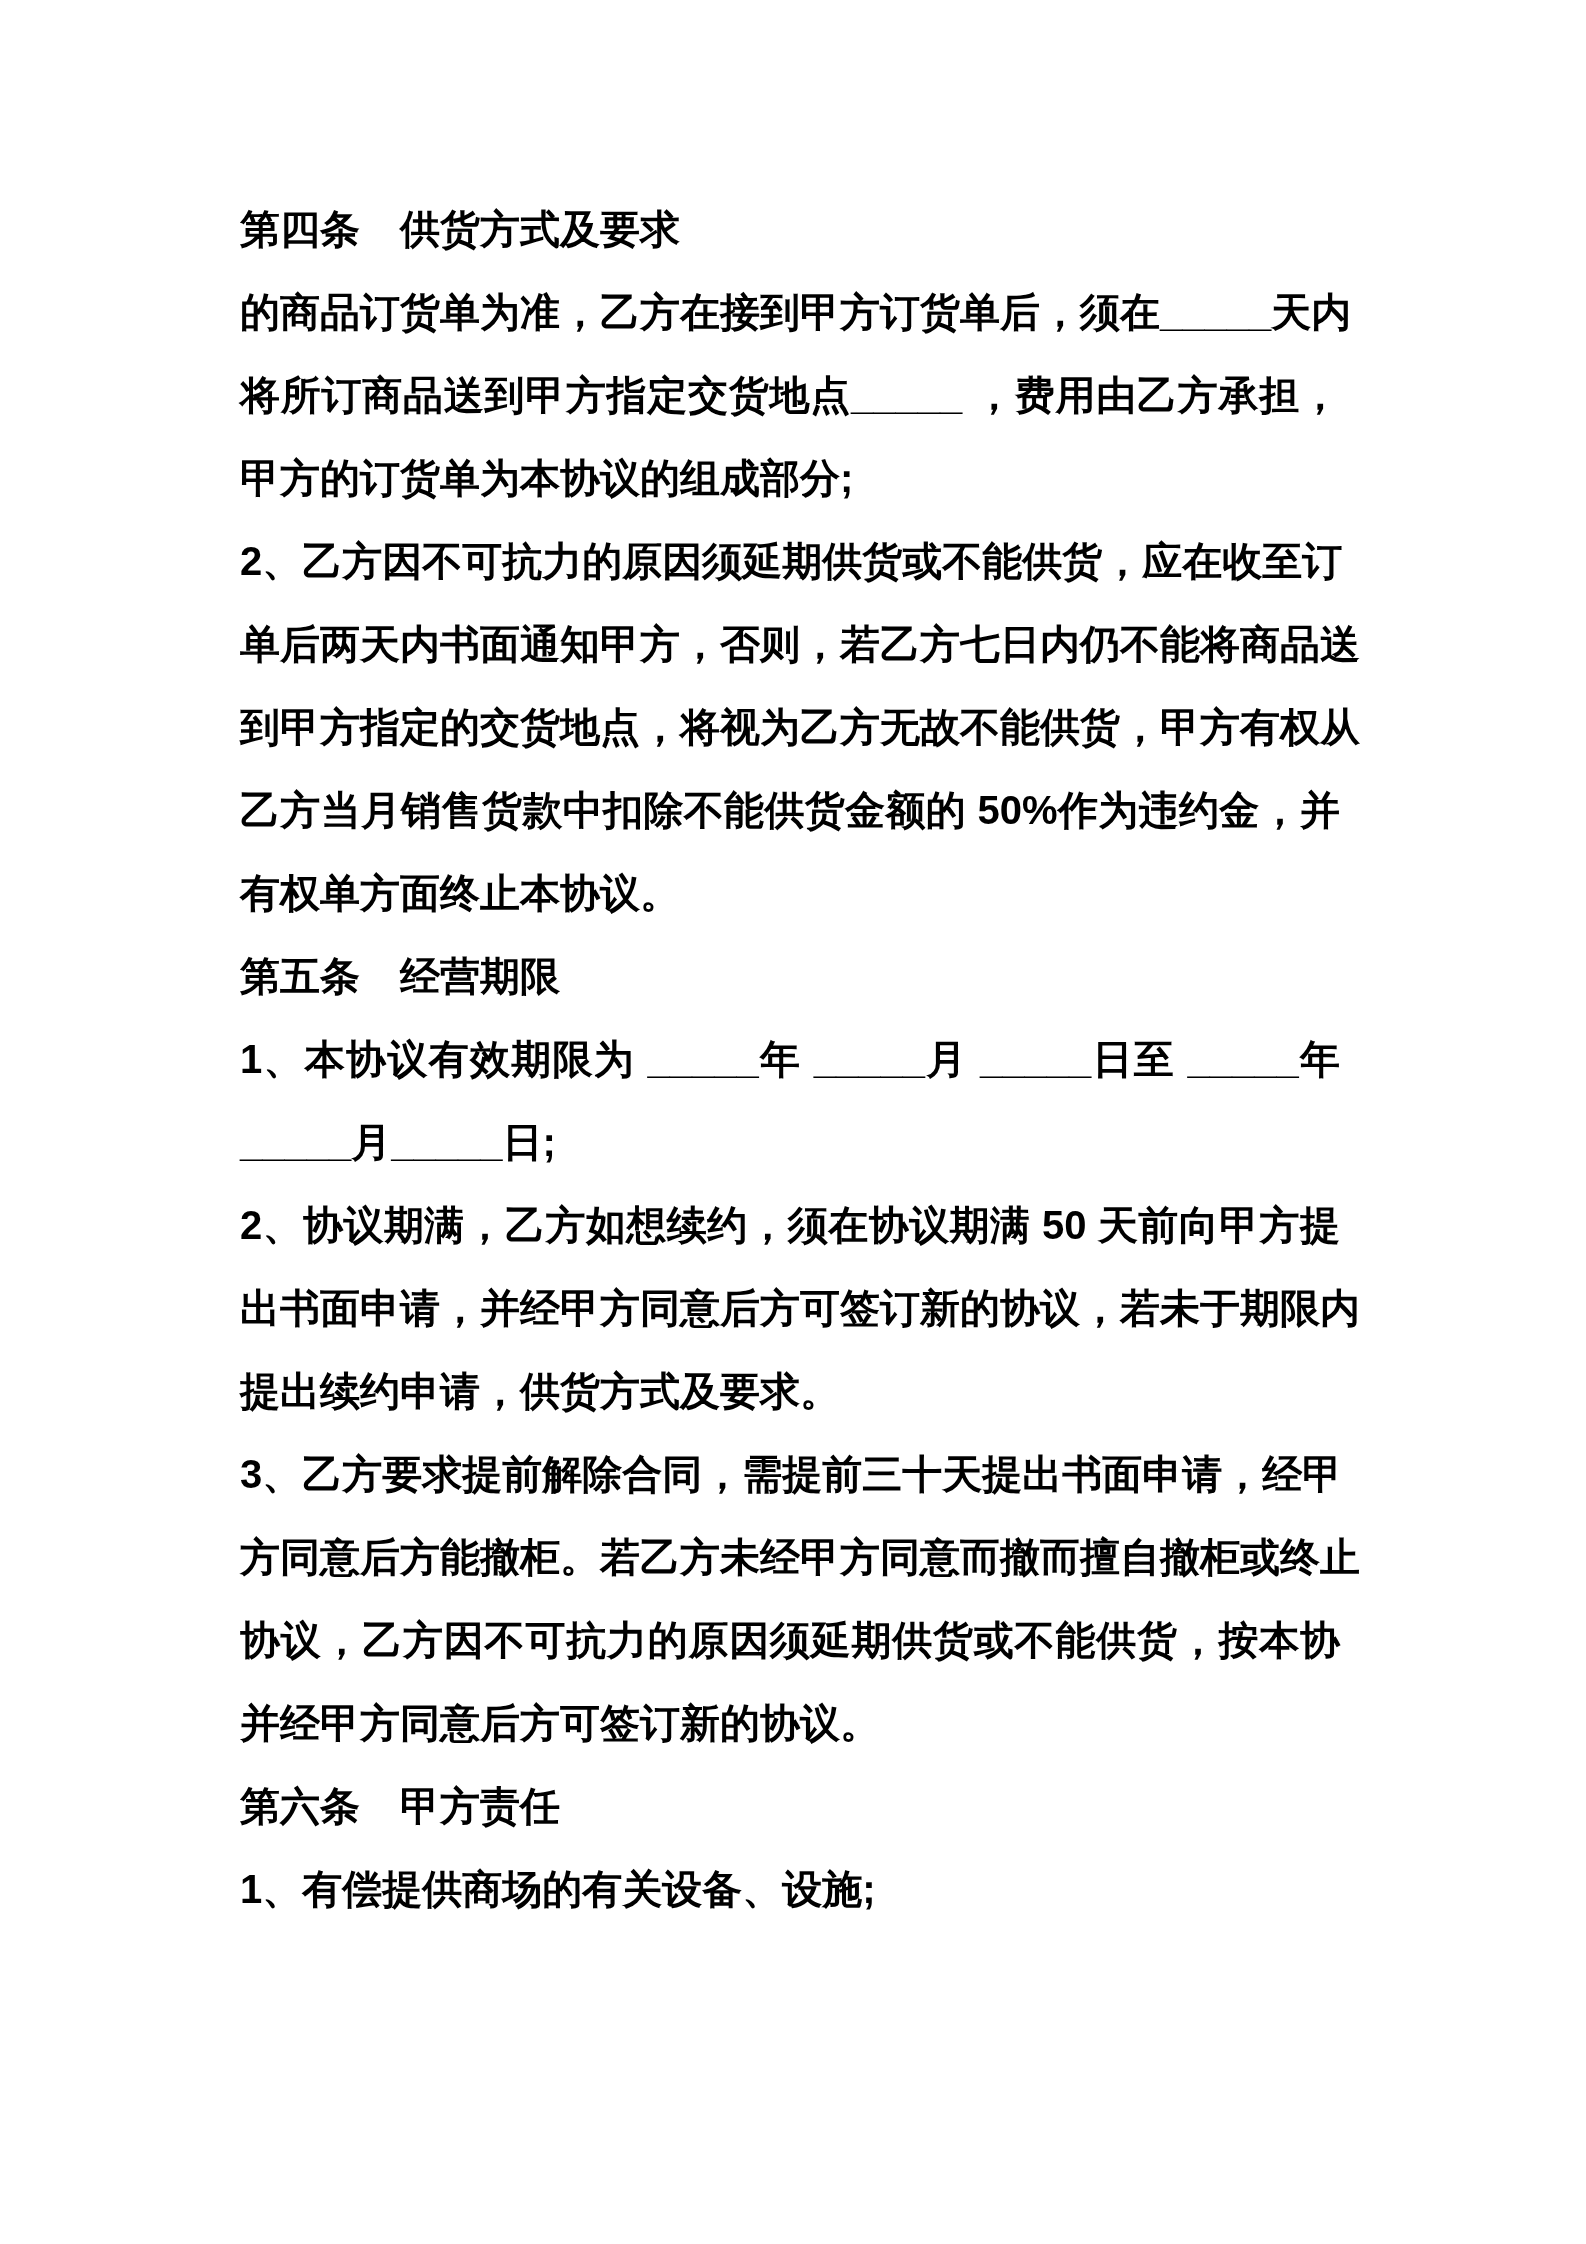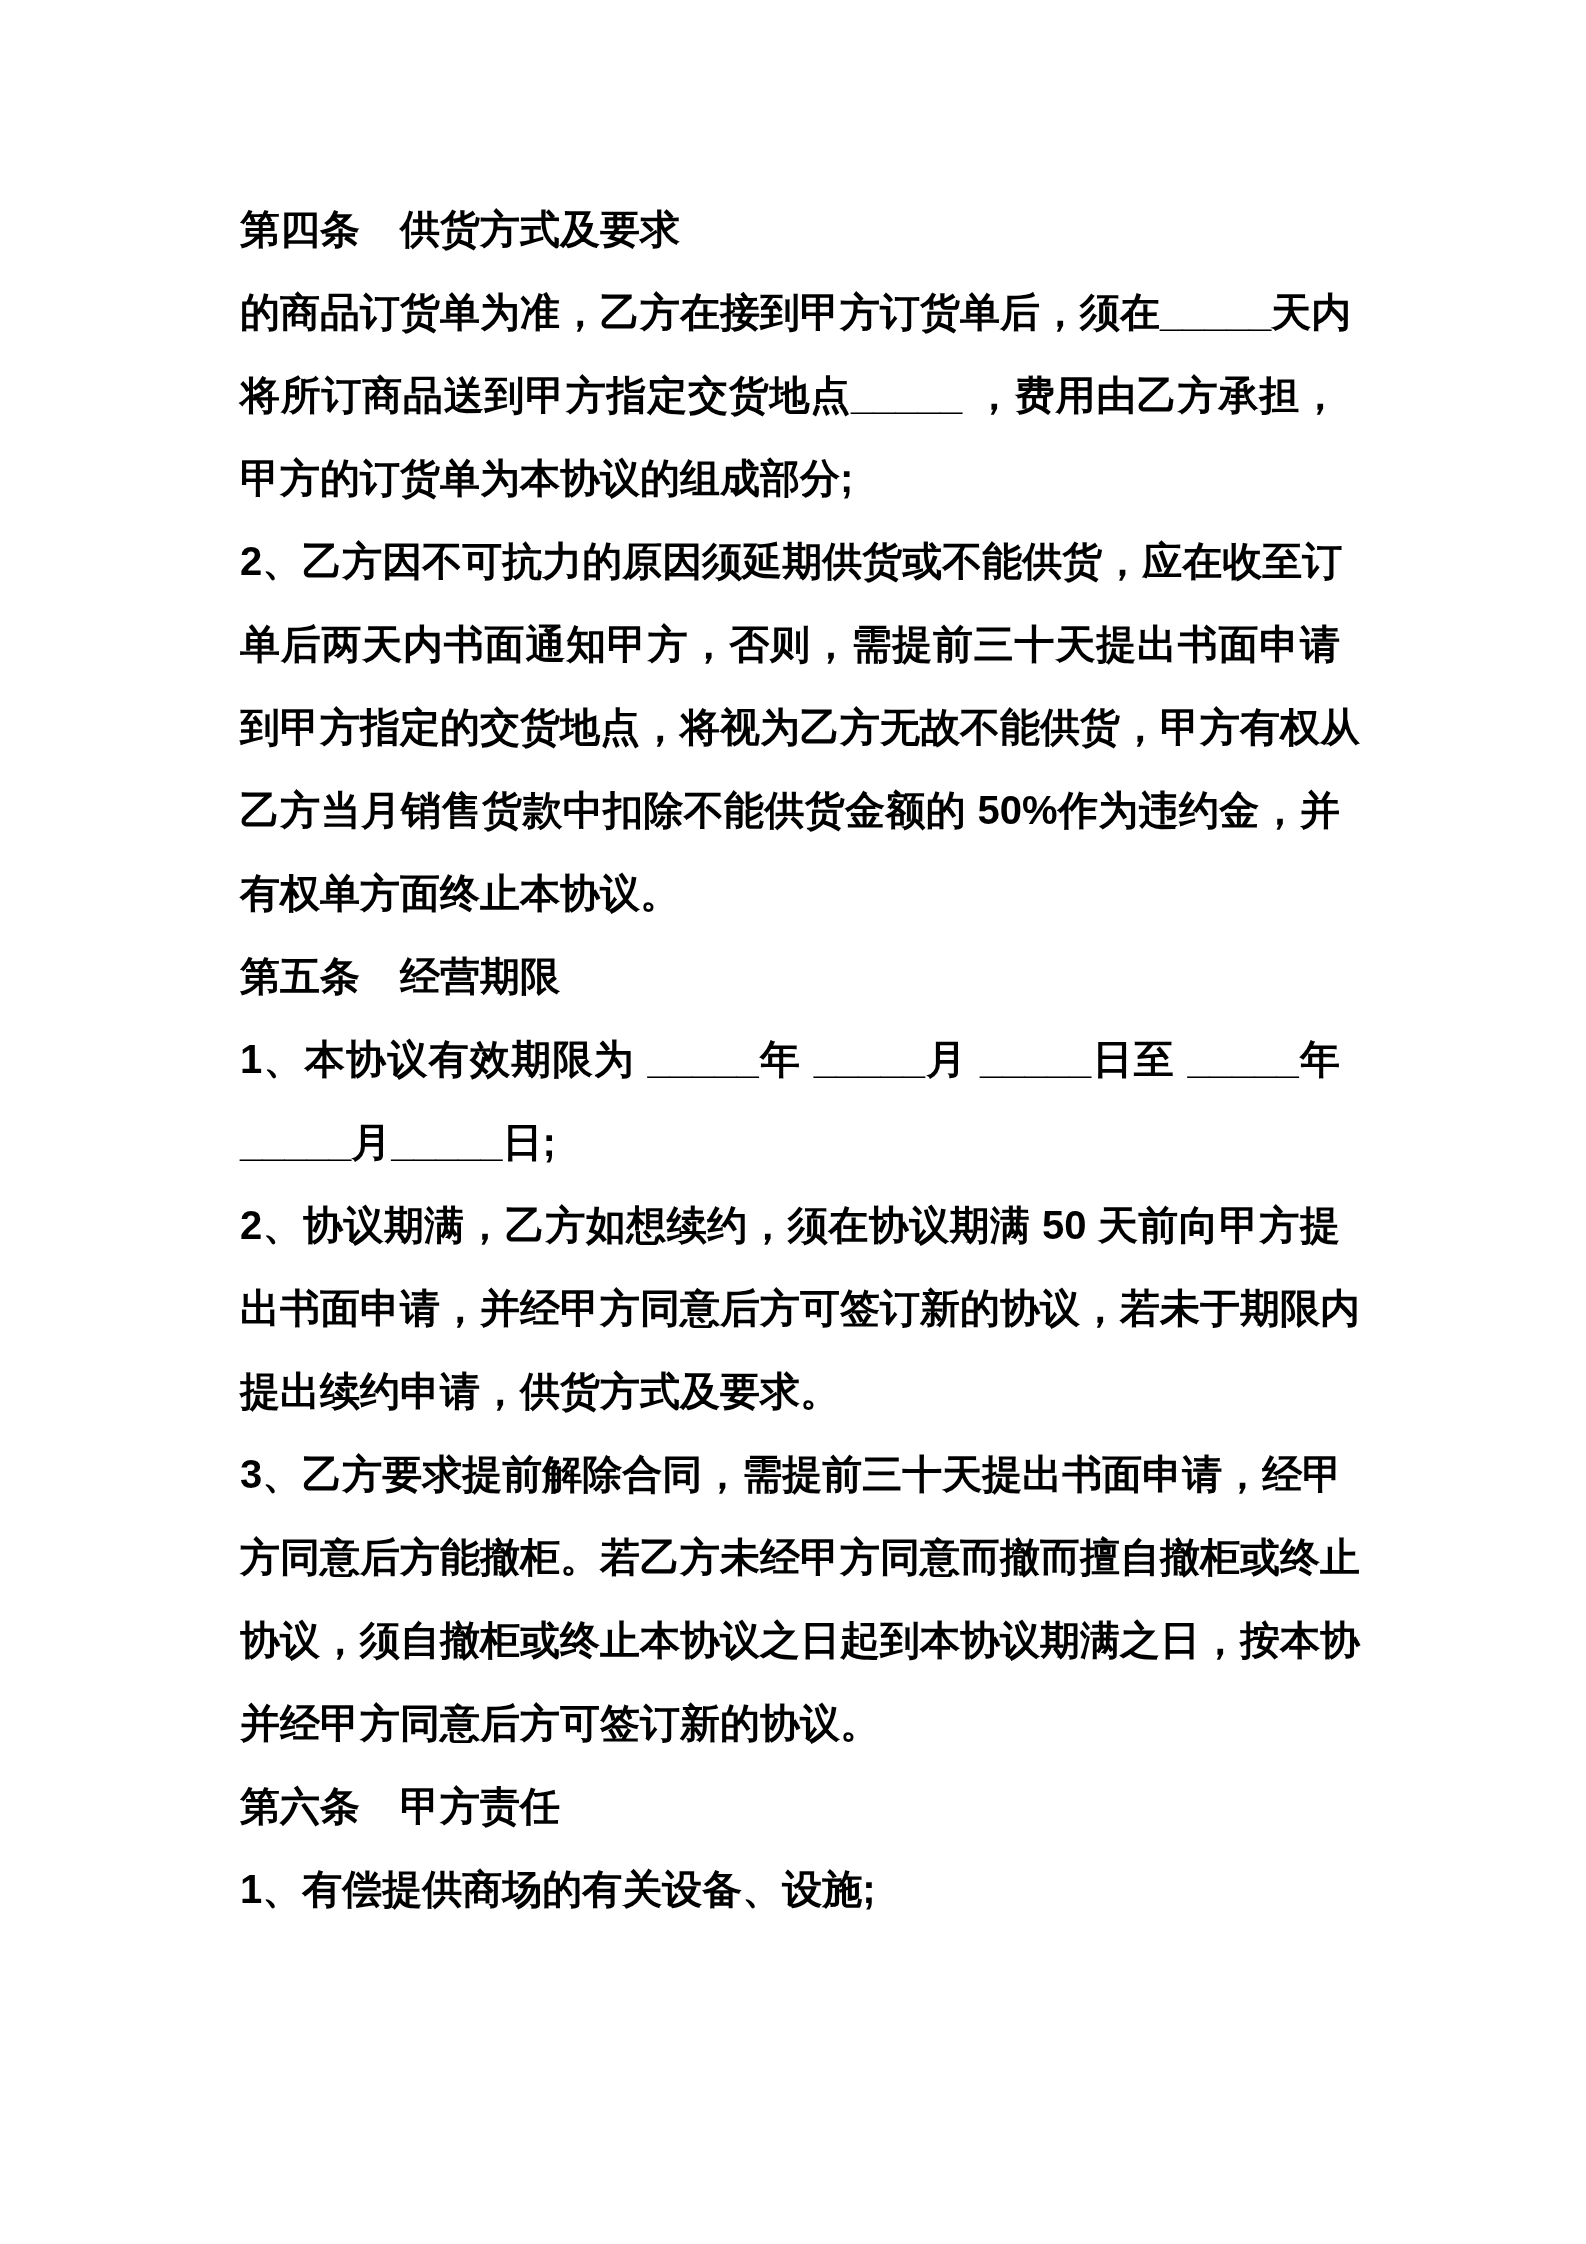--- a/index.html
+++ b/index.html
@@ -44,30 +44,30 @@
 </head>
 <body>
 
 <div class="page">
   <div class="doc-body">
       <div class="line heading">第四条　供货方式及要求</div>
       <div class="line full">的商品订货单为准，乙方在接到甲方订货单后，须在_____天内</div>
       <div class="line full">将所订商品送到甲方指定交货地点_____ ，费用由乙方承担，</div>
       <div class="line">甲方的订货单为本协议的组成部分;</div>
       <div class="line full">2、乙方因不可抗力的原因须延期供货或不能供货，应在收至订</div>
-      <div class="line full">单后两天内书面通知甲方，否则，需提前三十天提出书面申请</div>
+      <div class="line full">单后两天内书面通知甲方，否则，若乙方七日内仍不能将商品送</div>
       <div class="line full">到甲方指定的交货地点，将视为乙方无故不能供货，甲方有权从</div>
       <div class="line full">乙方当月销售货款中扣除不能供货金额的 50%作为违约金，并</div>
       <div class="line">有权单方面终止本协议。</div>
       <div class="line heading">第五条　经营期限</div>
       <div class="line full">1、本协议有效期限为 _____年 _____月 _____日至 _____年</div>
       <div class="line">_____月_____日;</div>
       <div class="line full">2、协议期满，乙方如想续约，须在协议期满 50 天前向甲方提</div>
       <div class="line full">出书面申请，并经甲方同意后方可签订新的协议，若未于期限内</div>
       <div class="line">提出续约申请，供货方式及要求。</div>
       <div class="line full">3、乙方要求提前解除合同，需提前三十天提出书面申请，经甲</div>
       <div class="line full">方同意后方能撤柜。若乙方未经甲方同意而撤而擅自撤柜或终止</div>
-      <div class="line full">协议，须自撤柜或终止本协议之日起到本协议期满之日，按本协</div>
+      <div class="line full">协议，乙方因不可抗力的原因须延期供货或不能供货，按本协</div>
       <div class="line">并经甲方同意后方可签订新的协议。</div>
       <div class="line heading">第六条　甲方责任</div>
       <div class="line">1、有偿提供商场的有关设备、设施;</div>
     </div>
 </div>
 
 </body></html>

